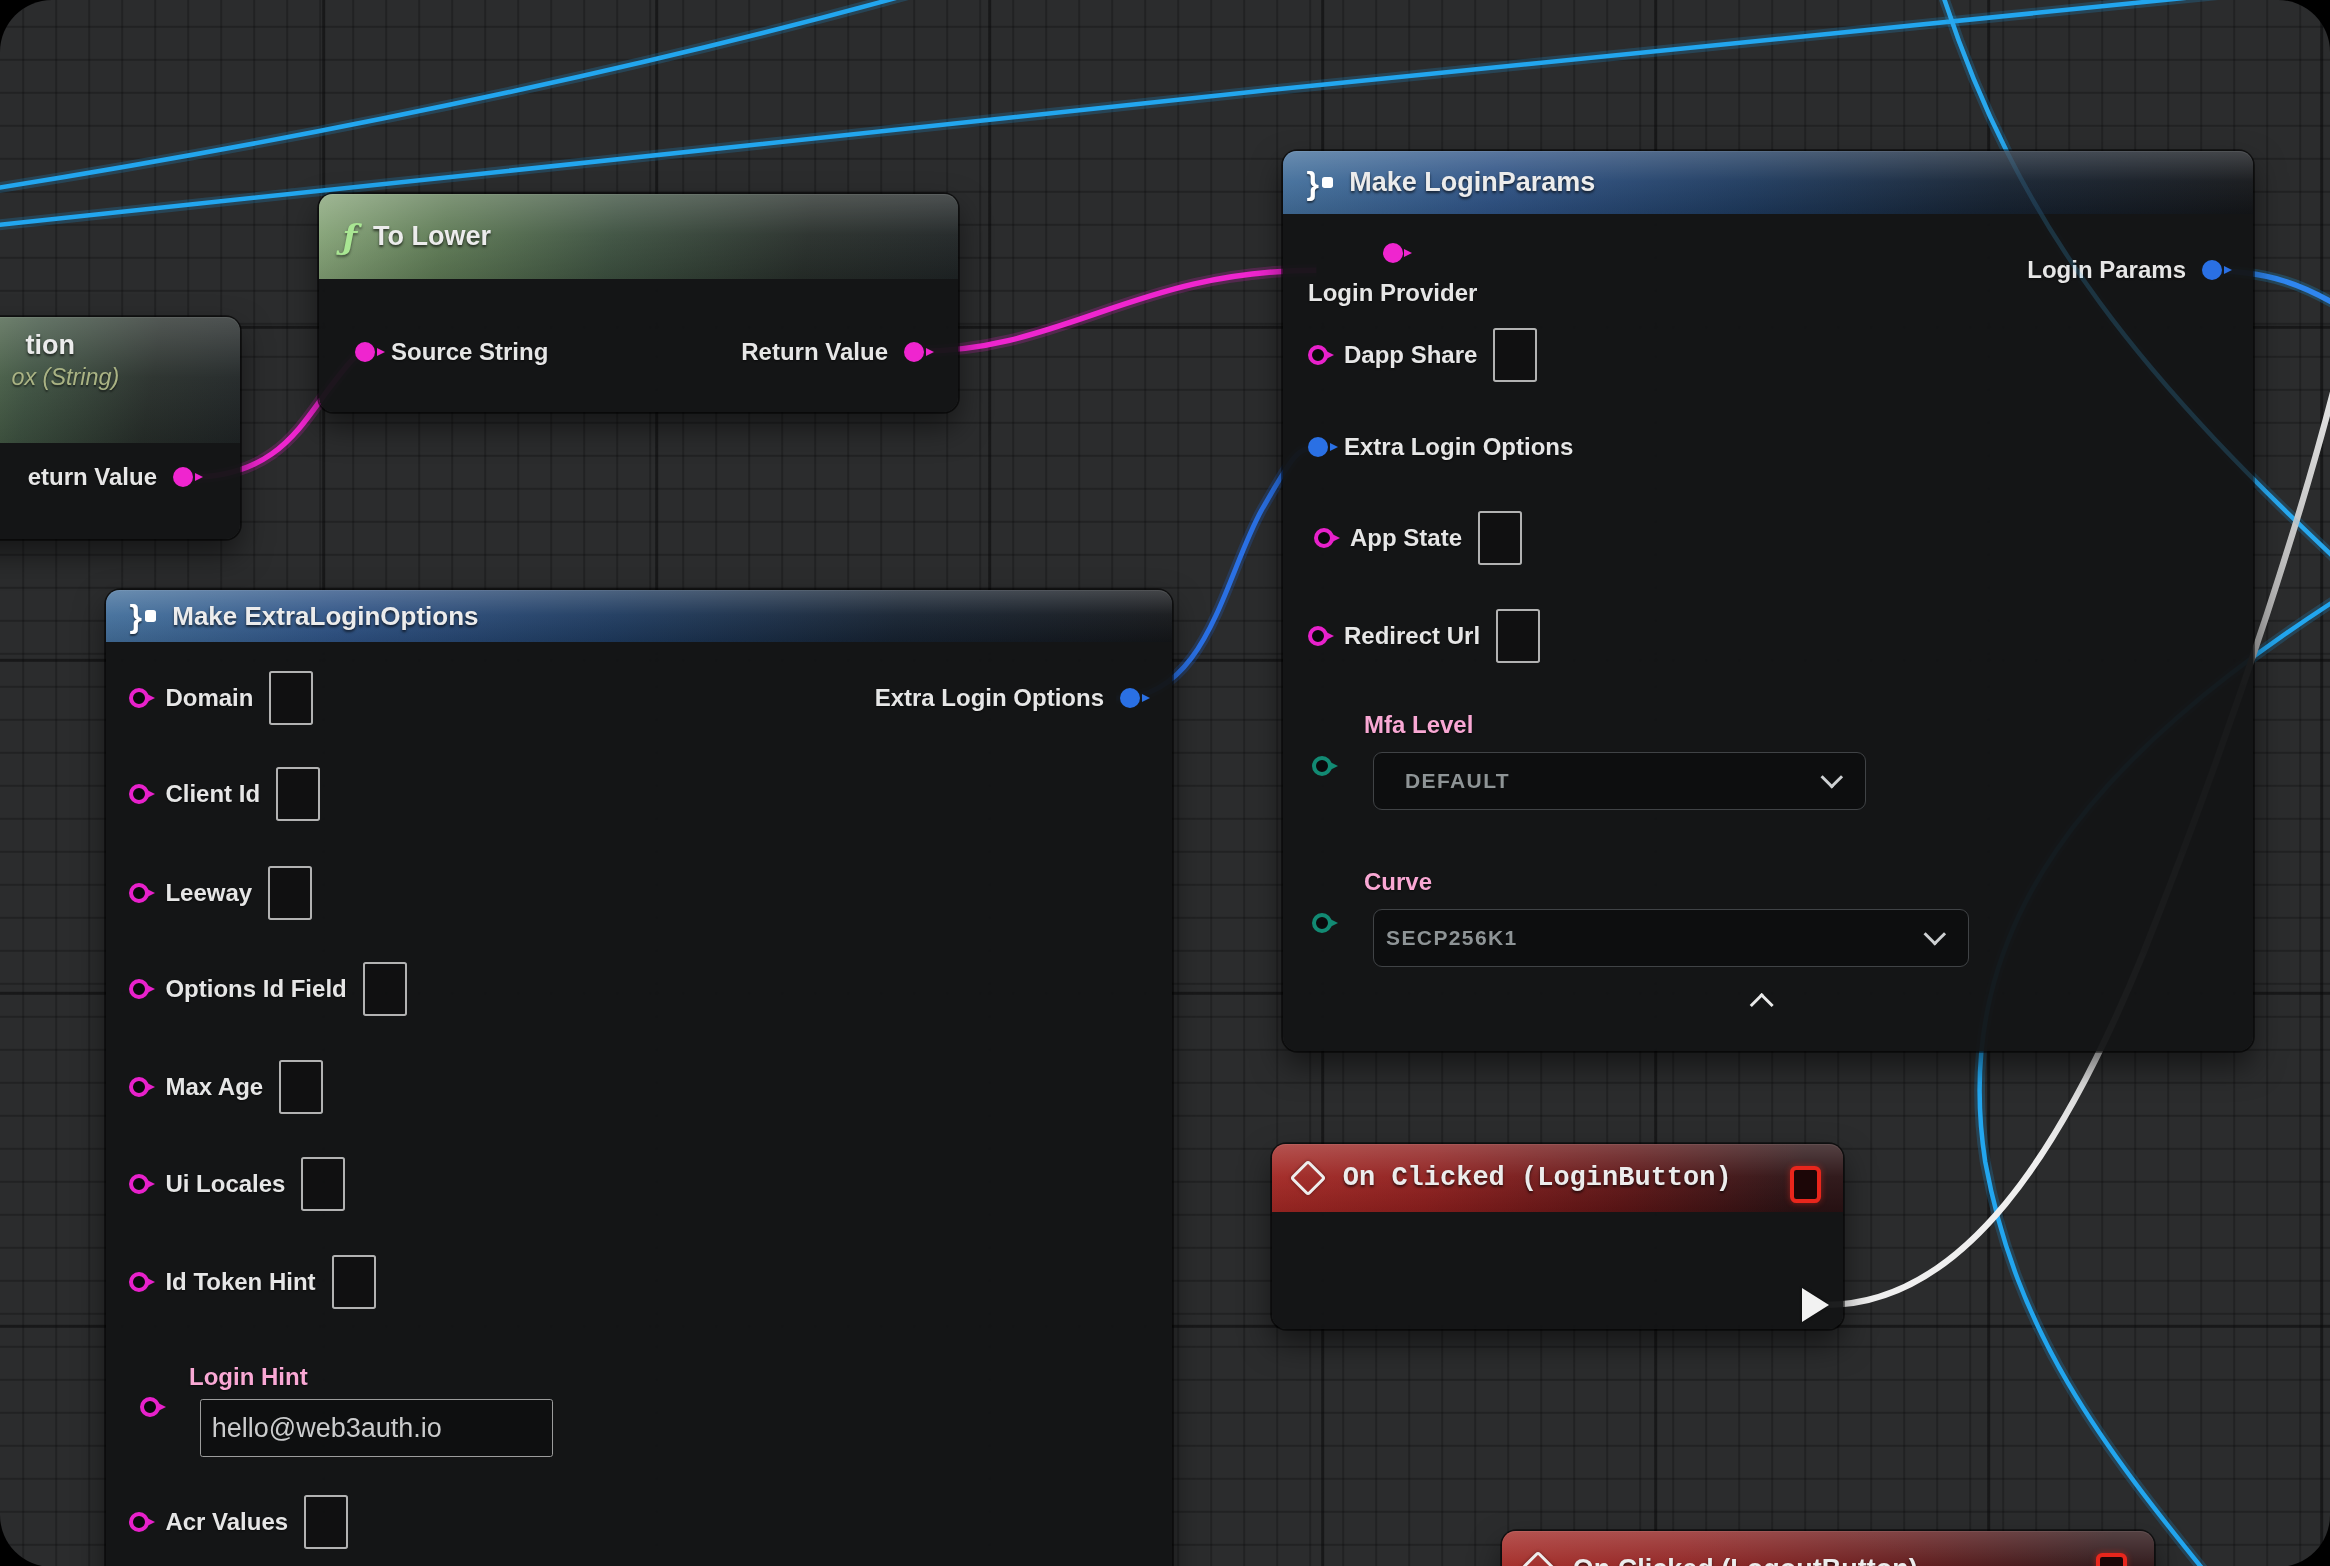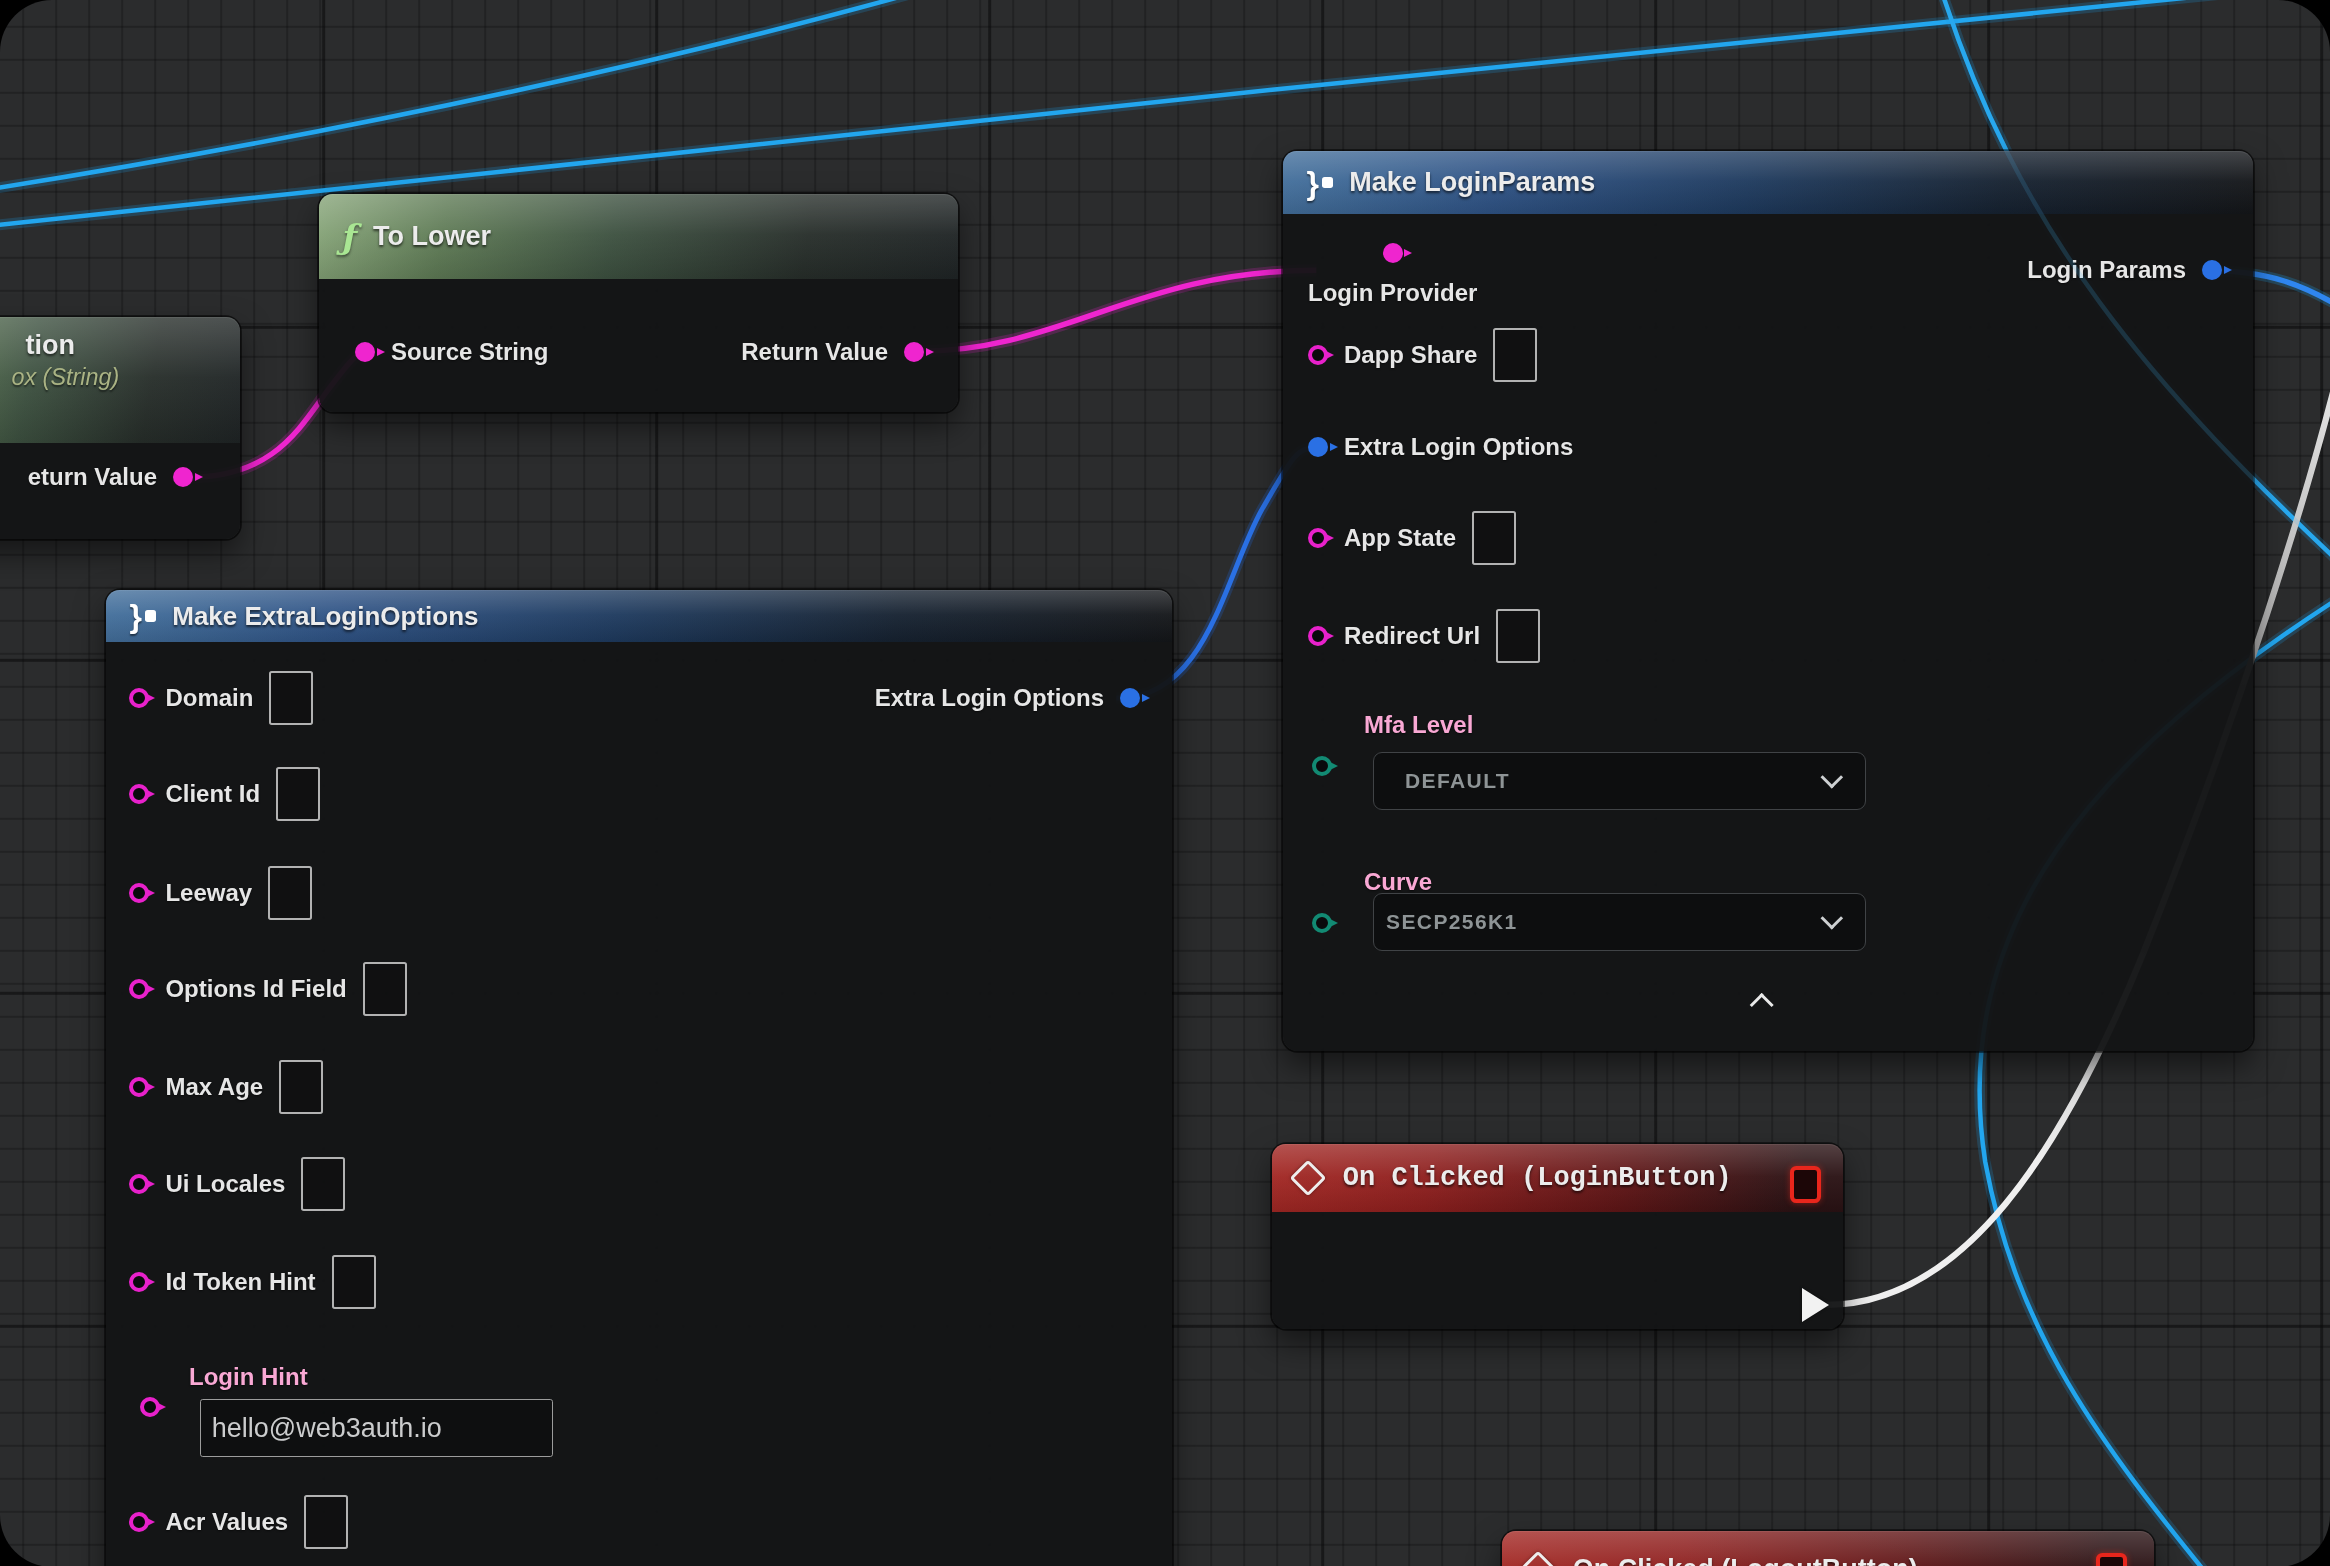--- a/index.html
+++ b/index.html
@@ -208,41 +208,41 @@
 
     <div class="prow" style="left:25px;top:177px;">
       <span class="pin hollow" style="color:#e821cb;"></span>
       <span class="plab">Dapp Share</span>
       <span class="vbox"></span>
     </div>
     <div class="prow" style="left:25px;top:269px;">
       <span class="pin filled" style="color:#2a70e4;"></span>
       <span class="plab">Extra Login Options</span>
     </div>
-    <div class="prow" style="left:25px;top:360px;">
+    <div class="prow" style="left:31px;top:360px;">
       <span class="pin hollow" style="color:#e821cb;"></span>
       <span class="plab">App State</span>
       <span class="vbox"></span>
     </div>
     <div class="prow" style="left:25px;top:458px;">
       <span class="pin hollow" style="color:#e821cb;"></span>
       <span class="plab">Redirect Url</span>
       <span class="vbox"></span>
     </div>
 
     <span class="flab" style="left:81px;top:560px;">Mfa Level</span>
     <span class="pin hollow abs" style="color:#128a73;left:29px;top:605px;"></span>
     <div class="dd" style="left:90px;top:601px;width:493px;height:58px;">
       <span>DEFAULT</span>
       <span class="chev"></span>
     </div>
 
     <span class="flab" style="left:81px;top:717px;">Curve</span>
     <span class="pin hollow abs" style="color:#128a73;left:29px;top:762px;"></span>
-    <div class="dd" style="left:90px;top:742px;width:493px;height:58px;padding-left:12px;">
+    <div class="dd" style="left:90px;top:758px;width:596px;height:58px;padding-left:12px;">
       <span>SECP256K1</span>
       <span class="chev"></span>
     </div>
 
     <span class="chev-up" style="left:470px;top:845px;"></span>
   </div>
 
   <div class="node" style="left:1272px;top:1144px;width:571px;height:185px;">
     <div class="hdr red" style="height:68px;font-family:Liberation Mono, monospace;">
       <span class="diamond-icon"></span>

